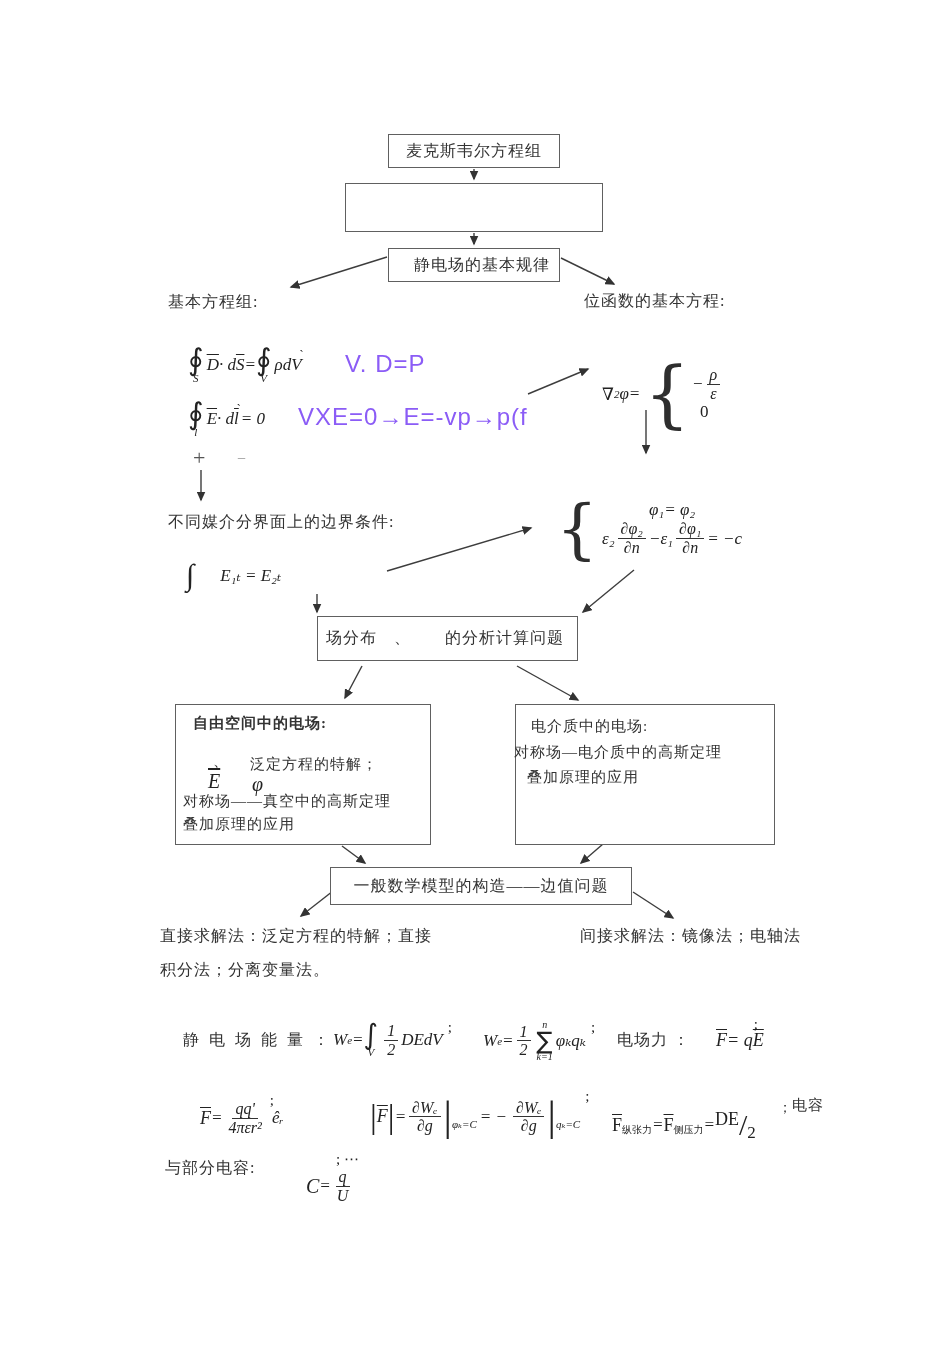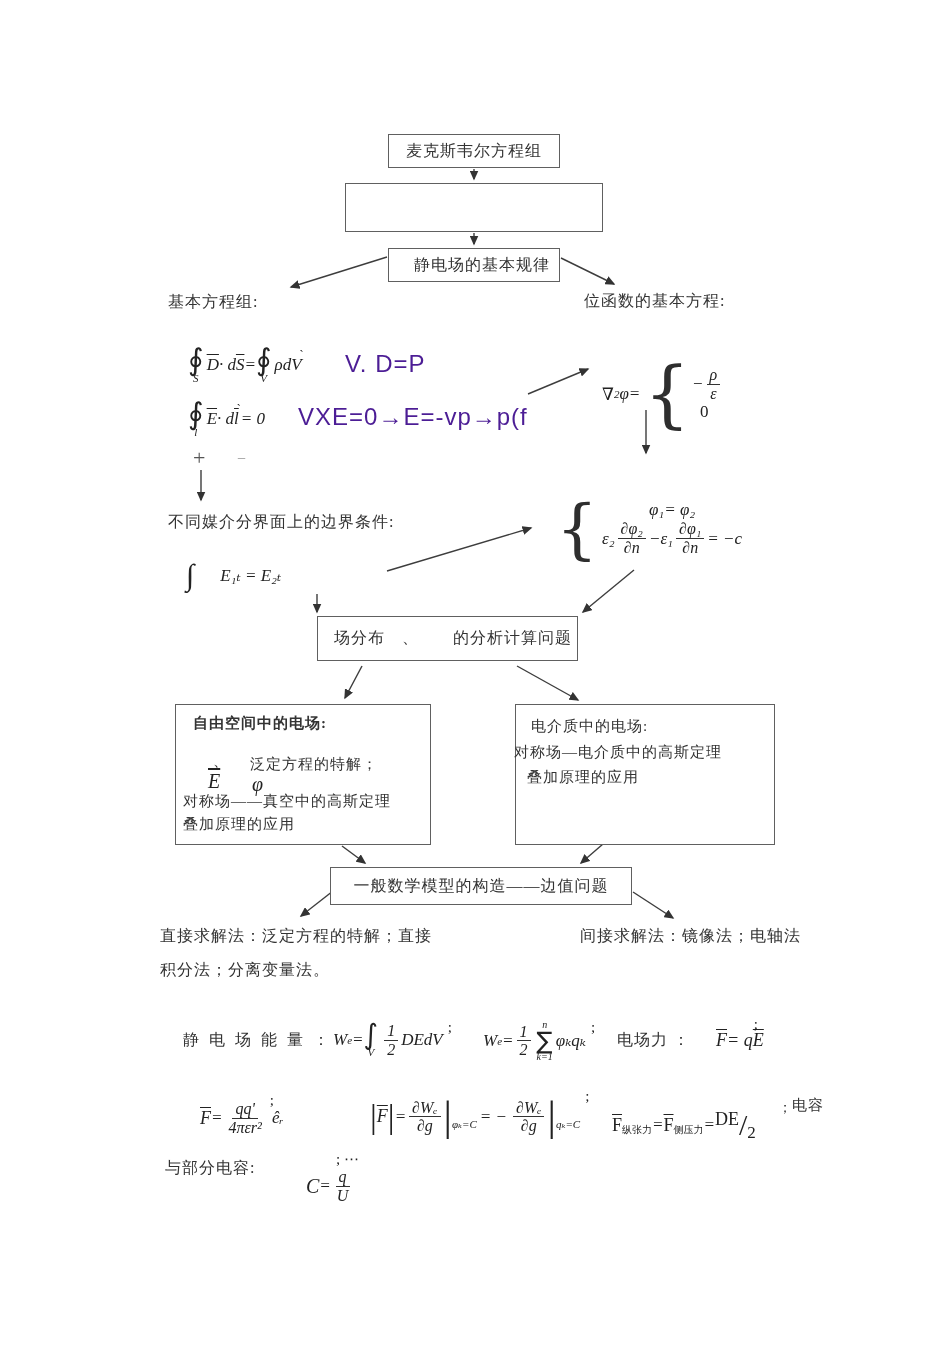--- a/index.html
+++ b/index.html
@@ -20,21 +20,21 @@
   .istack{display:inline-flex;flex-direction:column;align-items:center;line-height:.8;margin-right:3px;}
   .ig{font-size:30px;font-style:normal;font-family:"DejaVu Sans",sans-serif;color:#222;}
   .isb{font-size:11px;font-style:italic;margin-top:2px;}
   .sumstack{display:inline-flex;flex-direction:column;align-items:center;line-height:.95;margin:0 3px;}
   .sg{font-size:24px;font-style:normal;font-family:"DejaVu Sans",sans-serif;}
   .slim{font-size:10px;font-style:italic;}
   .brace{font-style:normal;font-weight:400;color:#2e2e2e;font-family:"DejaVu Serif",serif;}
   .hsemi{position:relative;top:-13px;margin:0 5px;font-style:normal;font-size:15px;}
   .vbar{font-size:34px;font-style:normal;line-height:.9;font-weight:300;}
   .csub{font-size:11px;font-style:italic;position:relative;top:8px;}
-  .sans{font-family:"Liberation Sans","DejaVu Sans",sans-serif;font-style:normal;color:#4c1d95;}
+  .sans{font-family:"Liberation Sans","DejaVu Sans",sans-serif;font-style:normal;color:#8b5cf6;}
   .acc{font-size:12px;font-style:normal;position:relative;top:-10px;margin-left:-2px;}
   .cnsub{font-size:10px;font-style:normal;position:relative;top:5px;letter-spacing:0;}
   svg.arrows{position:absolute;left:0;top:0;width:950px;height:1345px;pointer-events:none;}
 </style>
 </head>
 <body>
 
 <div class="canvas">
 
   <svg class="arrows">
@@ -147,21 +147,21 @@
         <span>= −c</span>
       </span>
     </span>
   </div>
 
   <div class="abs math mrow" style="left:186px;top:558px;">
     <span style="font-size:30px;font-style:normal;margin-right:26px;">∫</span>
     <span style="font-size:17px;">E₁ₜ = E₂ₜ</span>
   </div>
 
-  <div class="bx" style="left:317px;top:616px;width:261px;height:45px;padding-left:16px;">
+  <div class="bx" style="left:317px;top:616px;width:261px;height:45px;padding-left:8px;">
     <span>场分布　、　　的分析计算问题</span>
   </div>
 
   <div class="bx" style="left:175px;top:704px;width:256px;height:141px;"></div>
   <div class="cn" style="left:193px;top:714px;font-size:15px;font-weight:bold;">自由空间中的电场:</div>
   <div class="cn" style="left:213px;top:752px;font-size:15px;">、</div>
   <div class="cn" style="left:250px;top:755px;font-size:15px;">泛定方程的特解；</div>
   <div class="abs math" style="left:208px;top:770px;font-size:20px;"><span class="ov">E</span></div>
   <div class="abs math" style="left:252px;top:773px;font-size:20px;">φ</div>
   <div class="cn" style="left:183px;top:792px;font-size:15px;">对称场——真空中的高斯定理</div>

